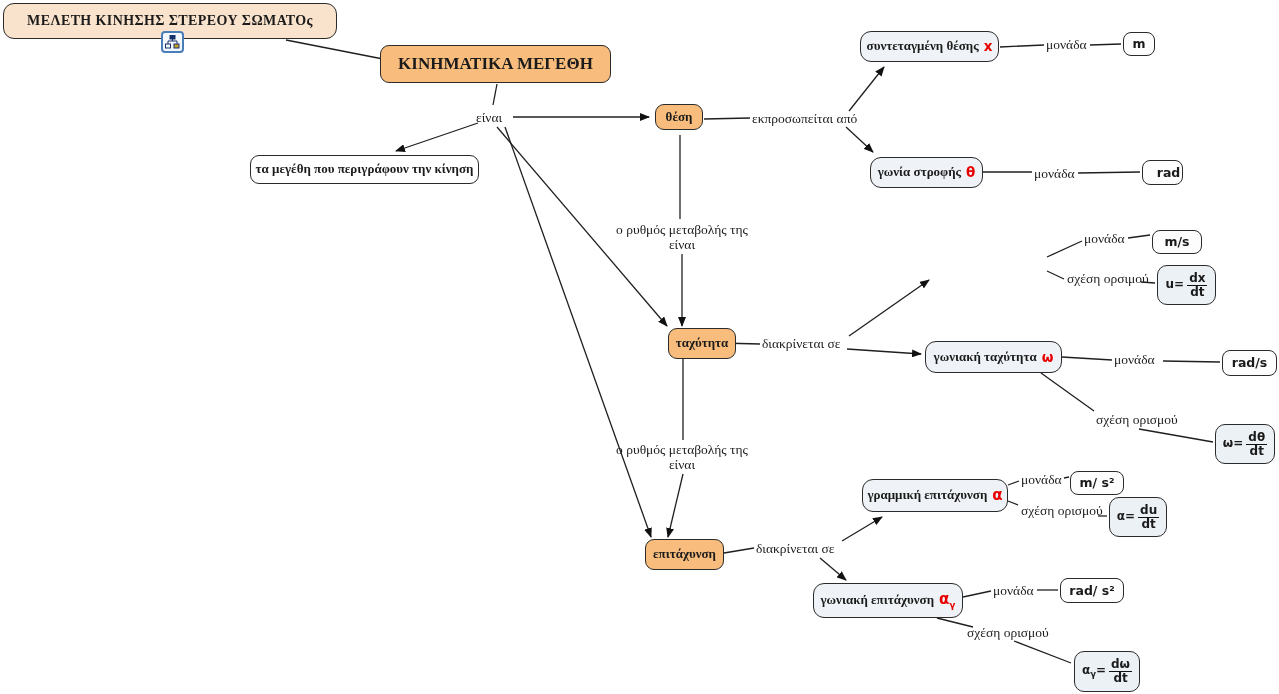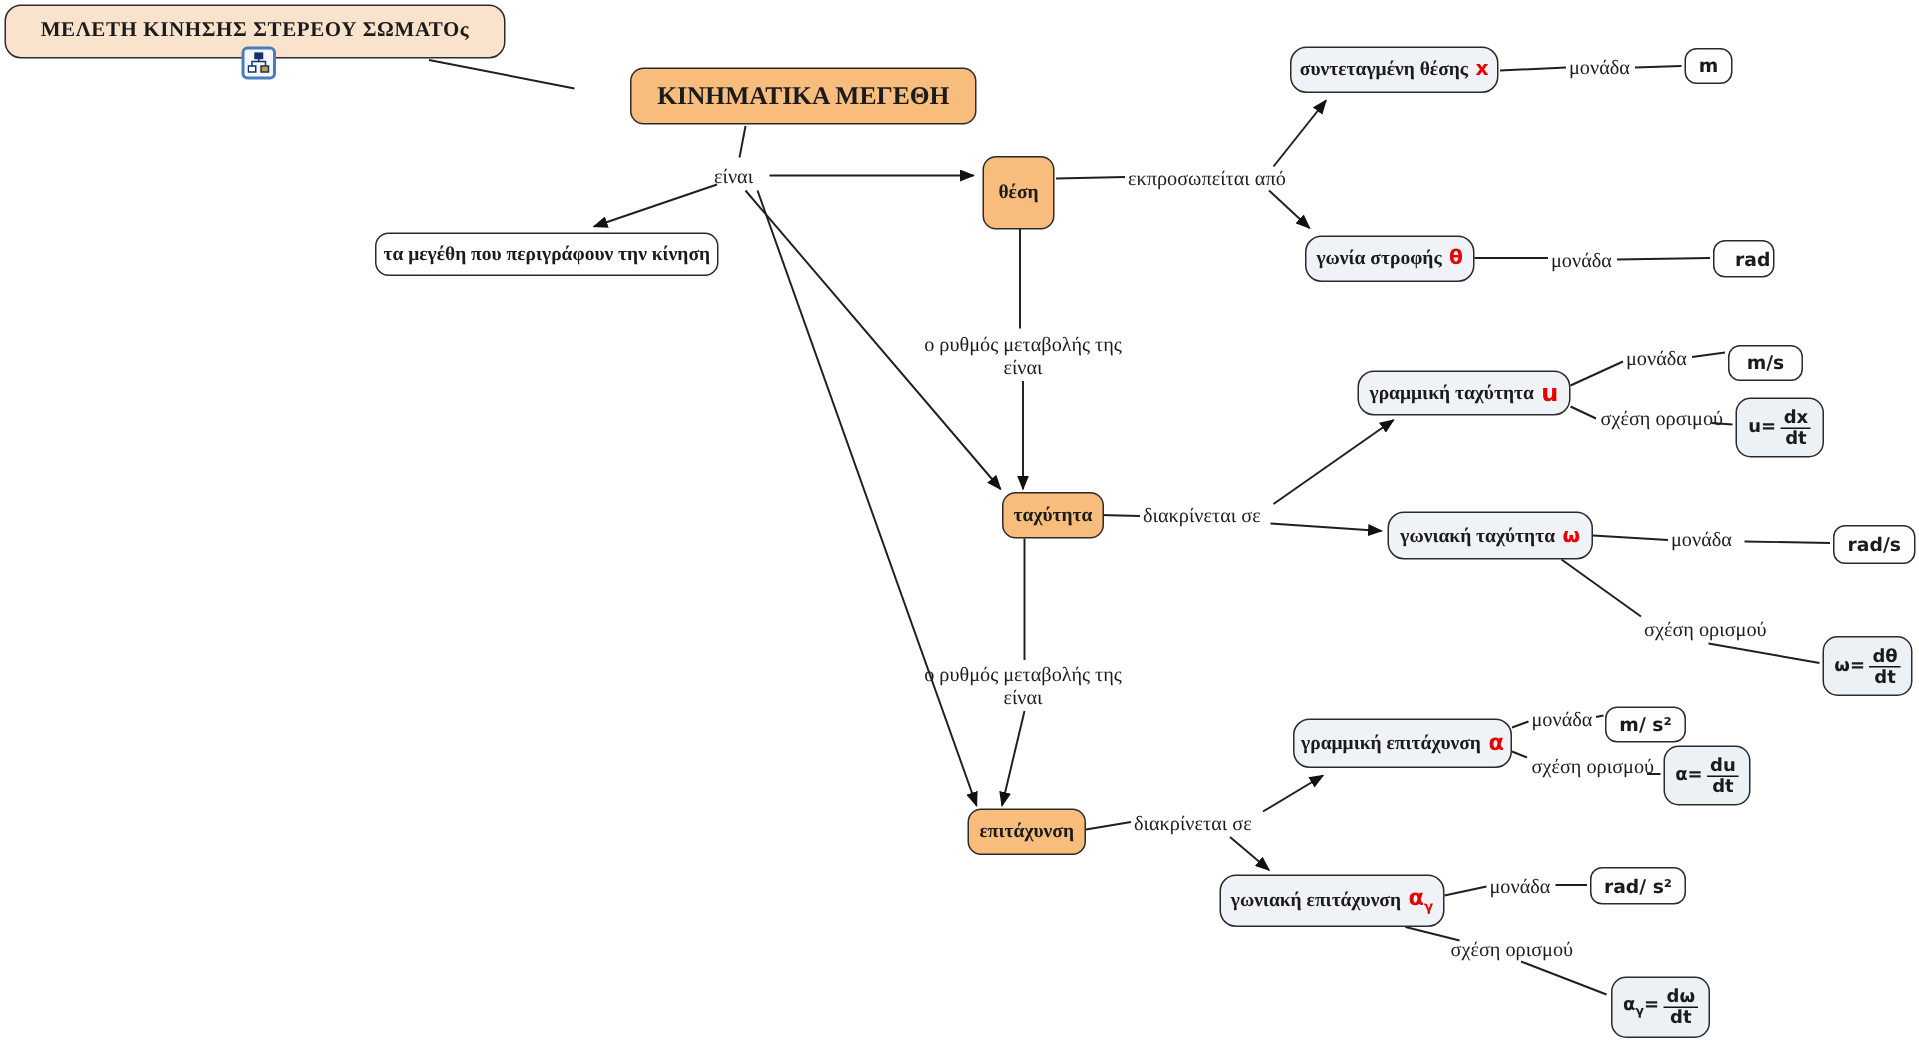--- a/index.html
+++ b/index.html
@@ -87,21 +87,21 @@
   </div>
   <div class="map-icon">
     <svg width="15" height="14" viewBox="0 0 15 14">
       <rect x="5" y="0" width="5" height="4" fill="#17306b" stroke="#17306b"></rect>
       <rect x="0.5" y="9" width="5" height="4" fill="none" stroke="#17306b"></rect>
       <rect x="9" y="9" width="5" height="4" fill="#c9a227" stroke="#17306b"></rect>
       <path d="M7.5 4 v2 M3 9 V6 H12 V9" stroke="#17306b" fill="none"></path>
     </svg>
   </div>
 
-  <div class="node orange" style="left:380px;top:45px;width:231px;height:38px;font-size:17px;margin-left:40px;">
+  <div class="node orange" style="left:380px;top:45px;width:231px;height:38px;font-size:17px;">
     <span>ΚΙΝΗΜΑΤΙΚΑ ΜΕΓΕΘΗ</span>
   </div>
 
   <div class="lbl" style="left:476px;top:110px;">είναι</div>
   <div class="lbl" style="left:752px;top:111px;">εκπροσωπείται από</div>
   <div class="lbl two" style="left:616px;top:222px;width:132px;">
     <div>ο ρυθμός μεταβολής της</div>
     <div>είναι</div>
   </div>
   <div class="lbl two" style="left:616px;top:442px;width:132px;">
@@ -118,21 +118,21 @@
   <div class="lbl" style="left:993px;top:583px;">μονάδα</div>
   <div class="lbl" style="left:1067px;top:271px;">σχέση ορσιμού</div>
   <div class="lbl" style="left:1096px;top:412px;">σχέση ορισμού</div>
   <div class="lbl" style="left:1021px;top:503px;">σχέση ορισμού</div>
   <div class="lbl" style="left:967px;top:625px;">σχέση ορισμού</div>
 
   <div class="node whitebox" style="left:226px;top:155px;width:229px;height:29px;margin-left:24px;">
     <span>τα μεγέθη που περιγράφουν την κίνηση</span>
   </div>
 
-  <div class="node orange" style="left:655px;top:104px;width:48px;height:49px;">
+  <div class="node orange" style="left:655px;top:104px;width:48px;height:26px;">
     <span>θέση</span>
   </div>
 
   <div class="node orange" style="left:668px;top:328px;width:68px;height:31px;">
     <span>ταχύτητα</span>
   </div>
 
   <div class="node orange" style="left:645px;top:539px;width:79px;height:31px;">
     <span>επιτάχυνση</span>
   </div>
@@ -146,24 +146,20 @@
   </div>
 
   <div class="node lightbox" style="left:870px;top:157px;width:113px;height:31px;">
     <span>γωνία στροφής</span>
     <span class="sym">θ</span>
   </div>
   <div class="node unit" style="left:1142px;top:160px;width:41px;height:25px;padding-left:12px;">
     <span>rad</span>
   </div>
 
-  <div class="node lightbox" style="left:905px;top:247px;width:142px;height:30px;">
-    <span>γραμμική ταχύτητα</span>
-    <span class="sym big">u</span>
-  </div>
   <div class="node unit" style="left:1152px;top:230px;width:50px;height:24px;">
     <span>m/s</span>
   </div>
   <div class="node formula" style="left:1157px;top:265px;width:59px;height:40px;">
     <span>u=</span>
     <span class="frac">
       <span class="num">dx</span>
       <span class="den">dt</span>
     </span>
   </div>

